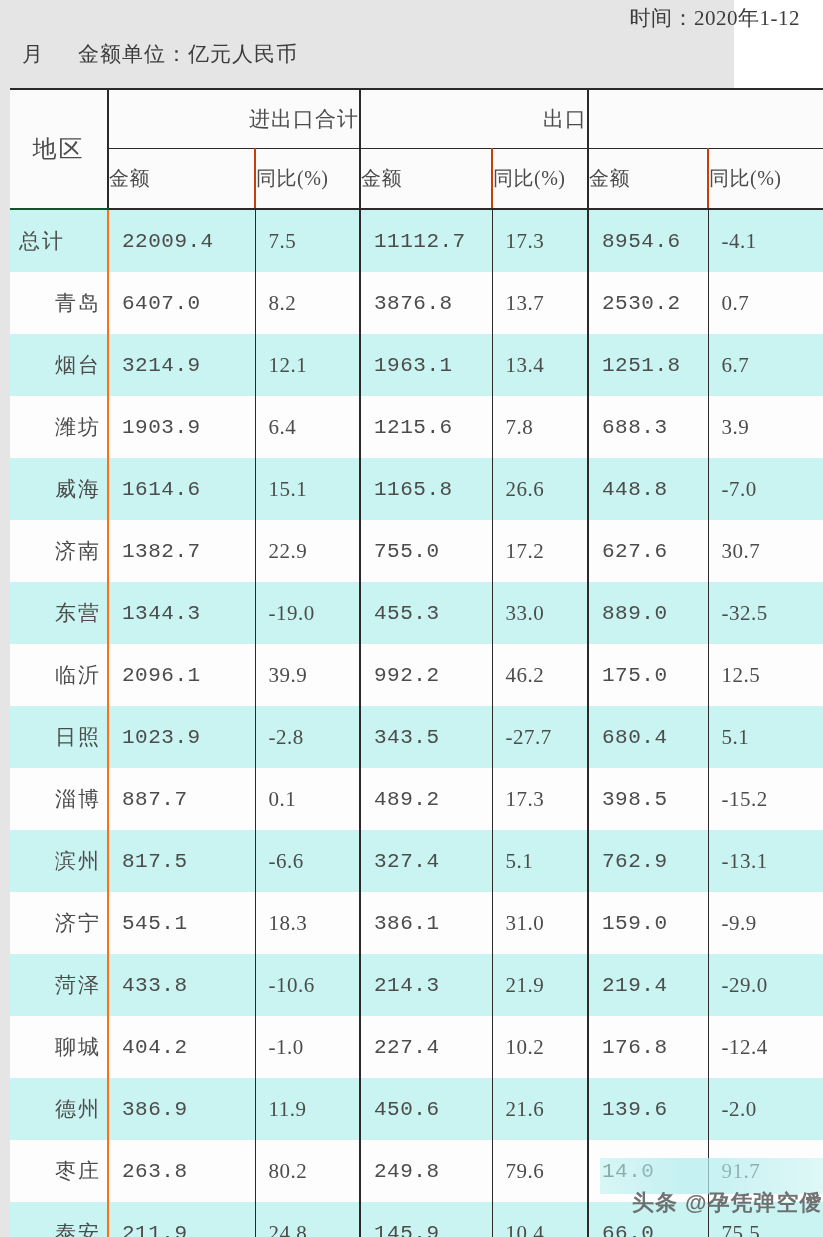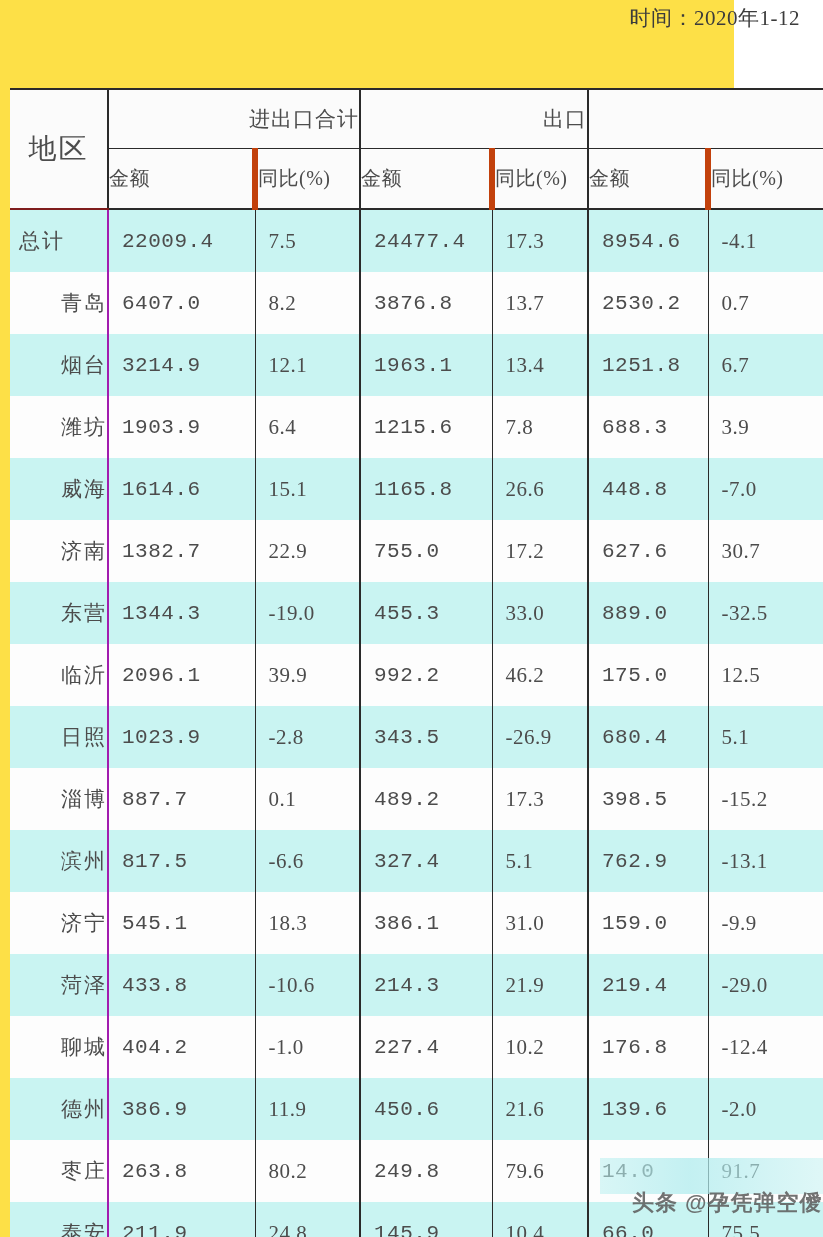--- a/index.html
+++ b/index.html
@@ -14,21 +14,21 @@
     font-family: "Liberation Serif", "DejaVu Serif", serif;
     color: #4a4a4a;
     overflow: hidden;
     position: relative;
   }
 
   .page {
     position: relative;
     width: 734px;
     height: 1237px;
-    background: #fde047;
+    background: #e5e5e5;
   }
 
   
   .caption-top {
     position: absolute;
     top: 4px;
     left: 0;
     width: 800px;
     text-align: right;
     font-size: 21px;
@@ -76,25 +76,25 @@
     padding: 0;
     font-weight: normal;
     color: #4c4c4c;
     vertical-align: middle;
     background-clip: padding-box;
   }
 
   
   .hdr-region {
     border-top: 2px solid #2a2a2a;
-    border-bottom: 2px solid #7f1d1d;
+    border-bottom: 2px solid #14532d;
     border-right: 2px solid #2a2a2a;
     height: 117px;
     text-align: center;
-    font-size: 28px;
+    font-size: 24px;
     letter-spacing: 2px;
     background: #fbfbfb;
   }
   .hdr-group {
     border-top: 2px solid #2a2a2a;
     border-bottom: 1px solid #2a2a2a;
     border-right: 2px solid #2a2a2a;
     height: 58px;
     text-align: right;
     padding-left: 13px;
@@ -106,32 +106,33 @@
   .hdr-sub {
     border-bottom: 2px solid #2a2a2a;
     border-right: 2px solid #2a2a2a;
     height: 59px;
     text-align: left;
     padding-left: 13px;
     font-size: 20px;
     letter-spacing: 0.5px;
     background: #fbfbfb;
   }
-  .hdr-sub.thin { border-right: 6px solid #c2410c; }
+  .hdr-sub.thin { border-right: 2px solid #c2410c; }
   .hdr-sub.last { border-right: none; }
 
   
   tr.data-row td {
     height: 62px;
     font-size: 21px;
     letter-spacing: 0.5px;
   }
   tr.data-row td.region {
-    border-right: 2px solid #a21caf;
+    border-right: 2px solid #f97316;
     text-align: right;
+    padding-right: 6px;
     letter-spacing: 2px;
   }
   tr.data-row td.region.total {
     text-align: left;
     padding-left: 9px;
   }
   tr.data-row td.num {
     padding-left: 13px;
     text-align: left;
     border-right: 2px solid #2a2a2a;
@@ -169,20 +170,23 @@
     pointer-events: none;
   }
 </style>
 </head>
 <body>
 
 <div class="page">
 
   <div class="caption-top">时间：2020年1-12</div>
 
+  <div class="caption-sub">
+    <span>月</span><span class="unit-gap"></span><span>金额单位：亿元人民币</span>
+  </div>
 
   <div class="table-wrap">
     <table class="stat">
       <colgroup>
         <col class="c-region">
           <col class="c-a1">
           <col class="c-a2">
         <col class="c-b1">
           <col class="c-b2">
           <col class="c-c1">
@@ -202,21 +206,21 @@
           <th class="hdr-sub">同比(%)</th>
           <th class="hdr-sub thin">金额</th>
           <th class="hdr-sub last">同比(%)</th>
         </tr>
       </thead>
       <tbody id="table-body">
           <tr class="data-row shade">
             <td class="region total">总计</td>
             <td class="num thin">22009.4</td>
             <td class="num">7.5</td>
-            <td class="num thin">24477.4</td>
+            <td class="num thin">11112.7</td>
             <td class="num">17.3</td>
             <td class="num thin">8954.6</td>
             <td class="num last">-4.1</td>
           </tr>
           <tr class="data-row plain">
             <td class="region">青岛</td>
             <td class="num thin">6407.0</td>
             <td class="num">8.2</td>
             <td class="num thin">3876.8</td>
             <td class="num">13.7</td>
@@ -275,21 +279,21 @@
             <td class="num thin">992.2</td>
             <td class="num">46.2</td>
             <td class="num thin">175.0</td>
             <td class="num last">12.5</td>
           </tr>
           <tr class="data-row shade">
             <td class="region">日照</td>
             <td class="num thin">1023.9</td>
             <td class="num">-2.8</td>
             <td class="num thin">343.5</td>
-            <td class="num">-26.9</td>
+            <td class="num">-27.7</td>
             <td class="num thin">680.4</td>
             <td class="num last">5.1</td>
           </tr>
           <tr class="data-row plain">
             <td class="region">淄博</td>
             <td class="num thin">887.7</td>
             <td class="num">0.1</td>
             <td class="num thin">489.2</td>
             <td class="num">17.3</td>
             <td class="num thin">398.5</td>

